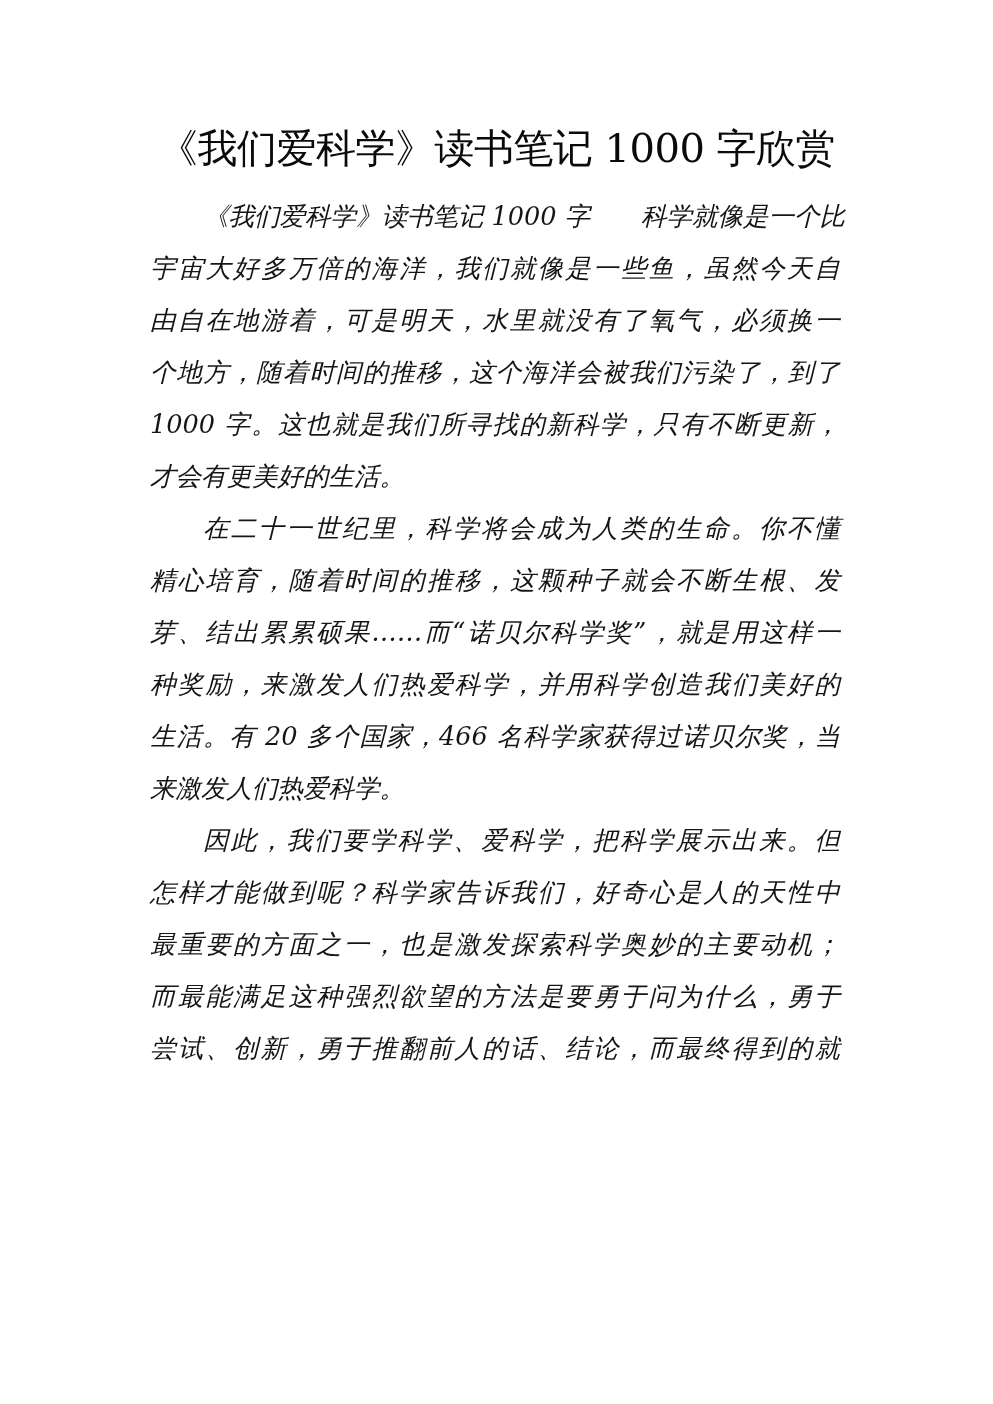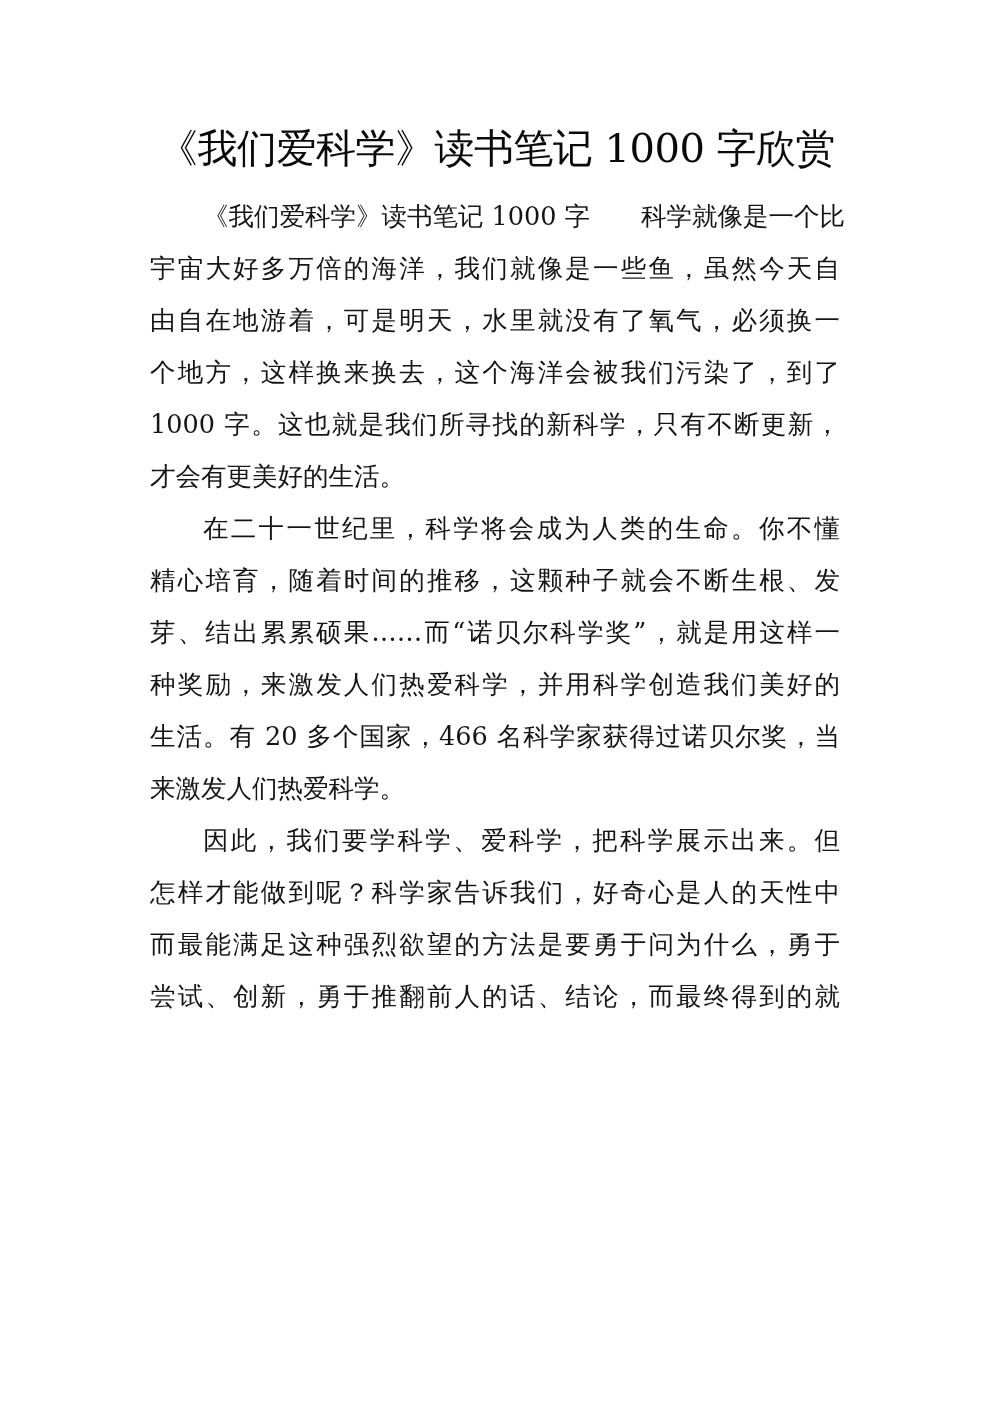--- a/index.html
+++ b/index.html
@@ -33,20 +33,21 @@
       line-height: 60px;
       letter-spacing: -0.5px;
       white-space: nowrap;
       color: #0a0a0a;
     }
     .body-text {
       position: absolute;
       left: 150px;
       top: 190px;
       width: 690px;
+      font-style: italic;
     }
     .line {
       height: 52px;
       line-height: 52px;
       font-size: 25.5px;
       white-space: nowrap;
       text-align: justify;
       text-align-last: justify;
       color: #151515;
     }
@@ -61,34 +62,35 @@
 <body>
 
 <div class="page">
   <div class="title">《我们爱科学》读书笔记 1000 字欣赏</div>
 
   <div class="body-text">
     <div>
       <div class="line indent">《我们爱科学》读书笔记 1000 字　　科学就像是一个比</div>
       <div class="line">宇宙大好多万倍的海洋，我们就像是一些鱼，虽然今天自</div>
       <div class="line">由自在地游着，可是明天，水里就没有了氧气，必须换一</div>
-      <div class="line">个地方，这样换来换去，这个海洋会被我们污染了，到了</div>
+      <div class="line">个地方，随着时间的推移，这个海洋会被我们污染了，到了</div>
       <div class="line">1000 字。这也就是我们所寻找的新科学，只有不断更新，</div>
       <div class="line last">才会有更美好的生活。</div>
     </div>
 
     <div>
       <div class="line indent">在二十一世纪里，科学将会成为人类的生命。你不懂</div>
       <div class="line">精心培育，随着时间的推移，这颗种子就会不断生根、发</div>
       <div class="line">芽、结出累累硕果……而“诺贝尔科学奖”，就是用这样一</div>
       <div class="line">种奖励，来激发人们热爱科学，并用科学创造我们美好的</div>
       <div class="line">生活。有 20 多个国家，466 名科学家获得过诺贝尔奖，当</div>
       <div class="line last">来激发人们热爱科学。</div>
     </div>
 
     <div>
       <div class="line indent">因此，我们要学科学、爱科学，把科学展示出来。但</div>
       <div class="line">怎样才能做到呢？科学家告诉我们，好奇心是人的天性中</div>
+      <div class="line">最重要的方面之一，也是激发探索科学奥妙的主要动机；</div>
       <div class="line">而最能满足这种强烈欲望的方法是要勇于问为什么，勇于</div>
       <div class="line">尝试、创新，勇于推翻前人的话、结论，而最终得到的就</div>
     </div>
   </div>
 </div>
 
 </body></html>

